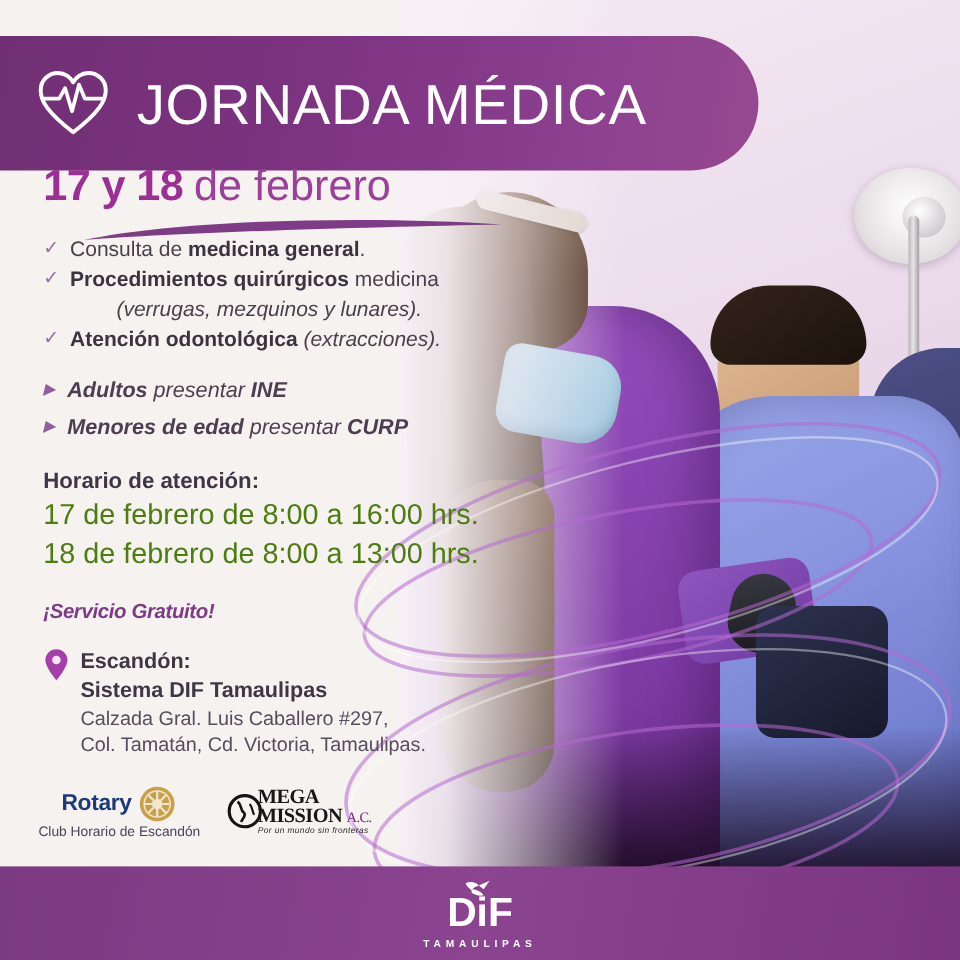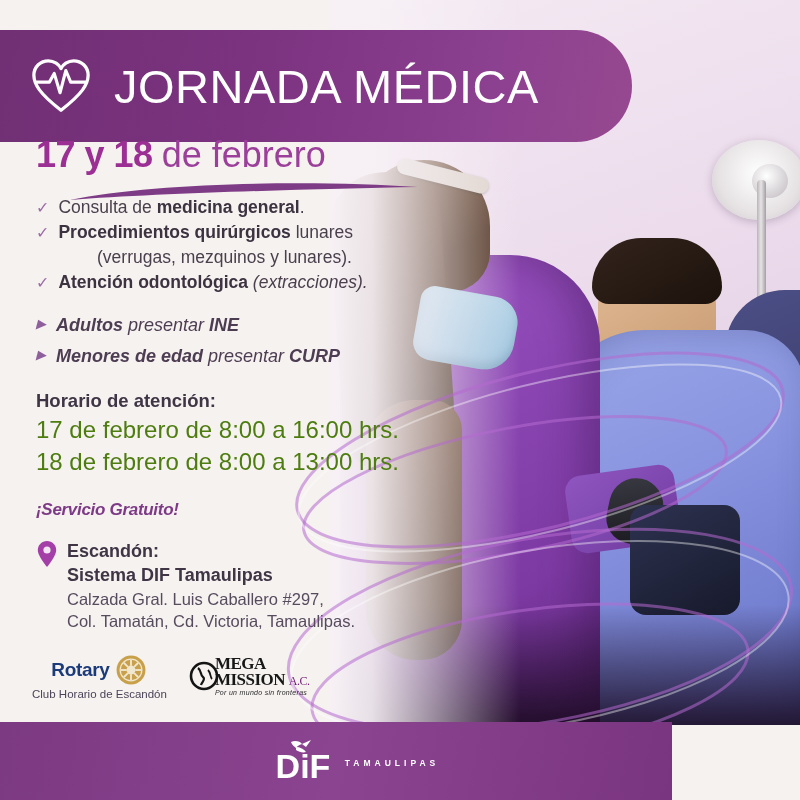--- a/index.html
+++ b/index.html
@@ -164,21 +164,21 @@
   .swoosh{position:absolute;left:30px;top:42px;width:360px;height:24px;}
 
   .checks{margin:22px 0 0 36px;}
   .check-item{
     display:flex;align-items:flex-start;margin-bottom:2px;
     font-size:17.5px;color:#4a3f4c;line-height:1.32;
   }
   .check-mark{color:#9b6ca6;font-size:16px;margin-right:9px;line-height:1.45;}
   .b{font-weight:bold;color:#3c3240;}
   .i{font-style:italic;}
-  .sub-line{margin:0 0 2px 61px;font-size:17.5px;color:#4a3f4c;line-height:1.32;}
+  .sub-line{margin:0 0 2px 61px;font-size:17.5px;color:#4a3f4c;font-style:italic;line-height:1.32;}
 
   .arrows{margin:20px 0 0 36px;}
   .arrow-item{
     display:flex;align-items:flex-start;margin-bottom:7px;
     font-size:18px;color:#4d3d52;font-style:italic;line-height:1.3;
   }
   .arrow-mark{color:#8e5f9c;font-size:13px;margin-right:10px;line-height:1.5;}
 
   .schedule{margin:22px 0 0 36px;}
   .sched-title{font-size:18.5px;font-weight:bold;color:#3f3545;margin-bottom:2px;}
@@ -208,23 +208,23 @@
   .mega{display:flex;align-items:center;margin-left:22px;}
   .mega-globe{width:30px;height:30px;}
   .mega-text{margin-left:-4px;}
   .mega-l1{font-size:17px;font-weight:bold;color:#171717;letter-spacing:-.5px;line-height:.92;font-family:"Liberation Serif",serif;}
   .mega-l2{font-size:17px;font-weight:bold;color:#171717;letter-spacing:-.5px;line-height:.95;font-family:"Liberation Serif",serif;}
   .mega-ac{font-size:12px;font-weight:normal;color:#701a75;}
   .mega-tag{font-size:7px;color:#2a2a2a;font-style:italic;letter-spacing:.3px;margin-top:1px;}
 
   
   .footer{
-    position:absolute;left:0;bottom:0;width:644px;height:78px;
+    position:absolute;left:0;bottom:0;width:800px;height:78px;
     background:linear-gradient(100deg,#7c3a82 0%,#8b4490 50%,#7a3580 100%);
-    display:flex;flex-direction:row;align-items:center;justify-content:center;padding-left:28px;
+    display:flex;flex-direction:column;align-items:center;justify-content:center;
   }
   .dif-logo{width:84px;height:46px;}
   .dif-sub{
     color:#fff;font-size:8.5px;letter-spacing:4px;margin-top:3px;font-weight:bold;
   }
 </style>
 </head>
 <body>
 
 <div id="poster">
@@ -283,21 +283,21 @@
       </svg>
     </div>
 
     <div class="checks">
       <div class="check-item">
         <span class="check-mark">✓</span>
         <span><span>Consulta de </span><span class="b">medicina general</span><span>.</span></span>
       </div>
       <div class="check-item">
         <span class="check-mark">✓</span>
-        <span><span class="b">Procedimientos quirúrgicos</span><span> lunares</span></span>
+        <span><span class="b">Procedimientos quirúrgicos</span><span> medicina</span></span>
       </div>
       <div class="sub-line">(verrugas, mezquinos y lunares).</div>
       <div class="check-item">
         <span class="check-mark">✓</span>
         <span><span class="b">Atención odontológica</span><span class="i"> (extracciones).</span></span>
       </div>
     </div>
 
     <div class="arrows">
       <div class="arrow-item">

